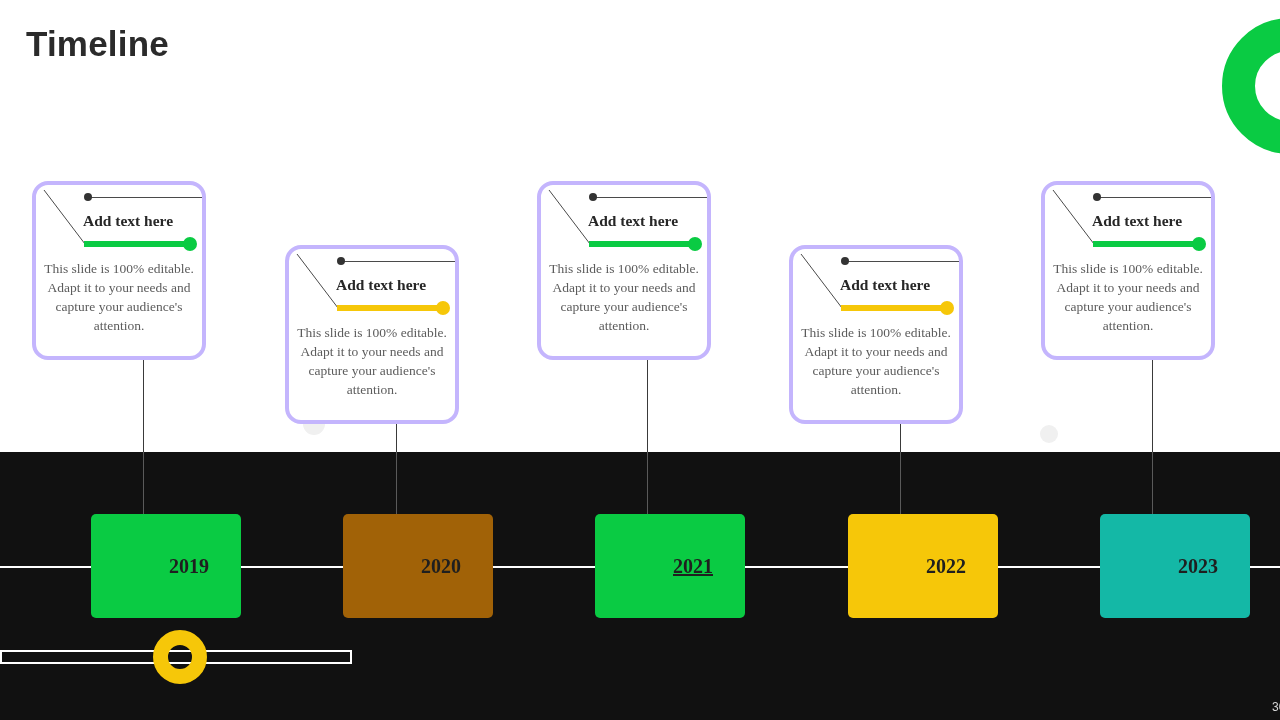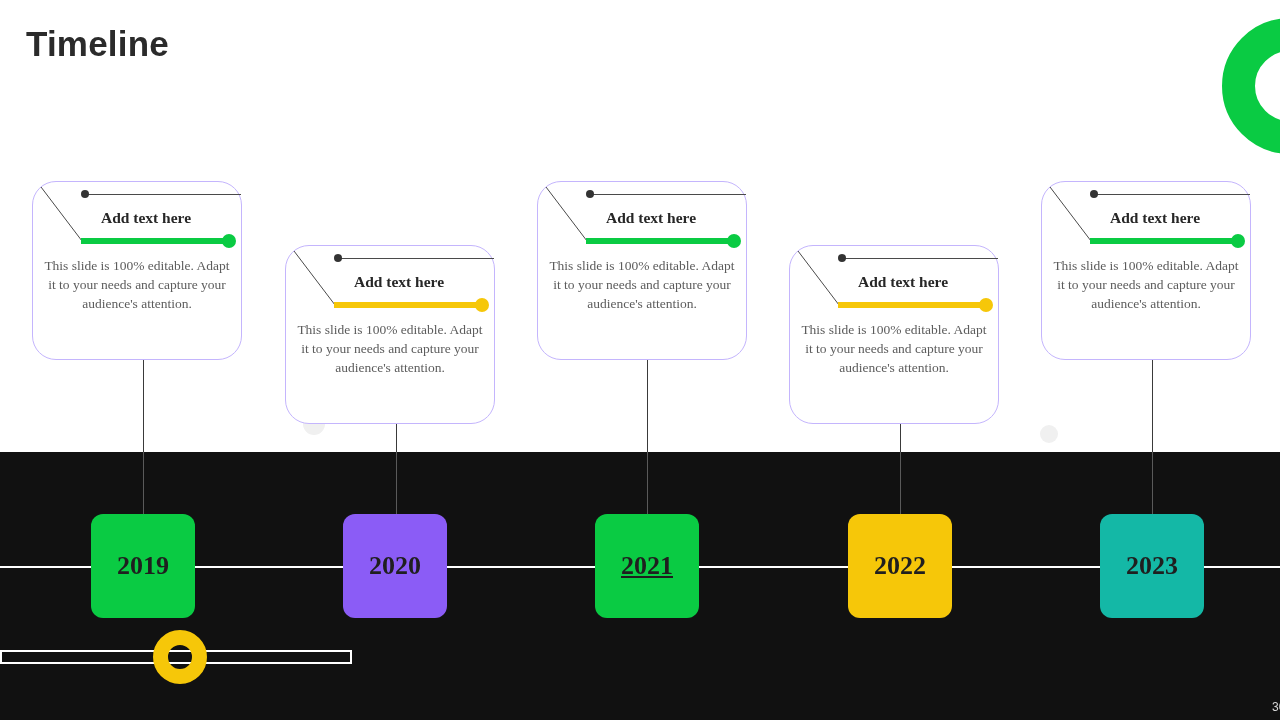--- a/index.html
+++ b/index.html
@@ -100,24 +100,24 @@
   }
   .stem-dark {
     position: absolute;
     width: 1px;
     background: #5a5a5a;
   }
 
   
   .card {
     position: absolute;
-    width: 210px;
-    box-sizing: border-box;
-    border: 1px solid #c4b5fd;
-    border-radius: 24px;
+    width: 174px;
+    box-sizing: border-box;
+    border: 4px solid #c4b5fd;
+    border-radius: 16px;
     background: #ffffff;
     padding: 0;
     overflow: visible;
   }
   .card-inner {
     position: relative;
     width: 100%;
     height: 100%;
   }
   
@@ -191,28 +191,29 @@
     position: absolute;
     border-radius: 50%;
     background: #f0f0f0;
   }
 
   
   .year-box {
     position: absolute;
     width: 104px;
     height: 104px;
-    border-radius: 12px;
+    border-radius: 5px;
     display: flex;
     align-items: center;
     justify-content: center;
     font-family: "Liberation Serif", serif;
     font-weight: bold;
-    font-size: 26px;
+    font-size: 20px;
     color: #1f1f1f;
+    padding-left: 46px;
   }
 </style>
 </head>
 <body>
 
 <div id="slide">
 
   <div id="page-title">Timeline</div>
 
   <div id="corner-ring"></div>
@@ -297,21 +298,21 @@
           </svg>
           <div class="card-title">Add text here</div>
           <div class="accent-bar" style="background: rgb(10, 203, 67);"></div>
           <div class="accent-dot" style="background: rgb(10, 203, 67); right: 5px;"></div>
           <div class="card-body">This slide is 100% editable. Adapt it to your needs and capture your audience's attention.</div>
         </div>
       </div>
     </div>
   <div id="year-boxes">
       <div class="year-box" style="left: 91px; top: 514px; background: rgb(10, 203, 67); color: rgb(31, 31, 31);">2019</div>
-      <div class="year-box" style="left: 343px; top: 514px; background: #8b5cf6; color: rgb(31, 31, 31);">2020</div>
+      <div class="year-box" style="left: 343px; top: 514px; background: #a16207; color: rgb(31, 31, 31);">2020</div>
       <div class="year-box" style="left: 595px; top: 514px; background: rgb(10, 203, 67); color: rgb(31, 31, 31); text-decoration: underline;">2021</div>
       <div class="year-box" style="left: 848px; top: 514px; background: rgb(246, 199, 9); color: rgb(31, 31, 31); font-family: Liberation Serif, serif;">2022</div>
       <div class="year-box" style="left: 1100px; top: 514px; background: #14b8a6; color: rgb(31, 31, 31);">2023</div>
     </div>
 
   <div id="progress-bar"></div>
   <div id="progress-knob"></div>
 
   <div id="page-number">30</div>
 

